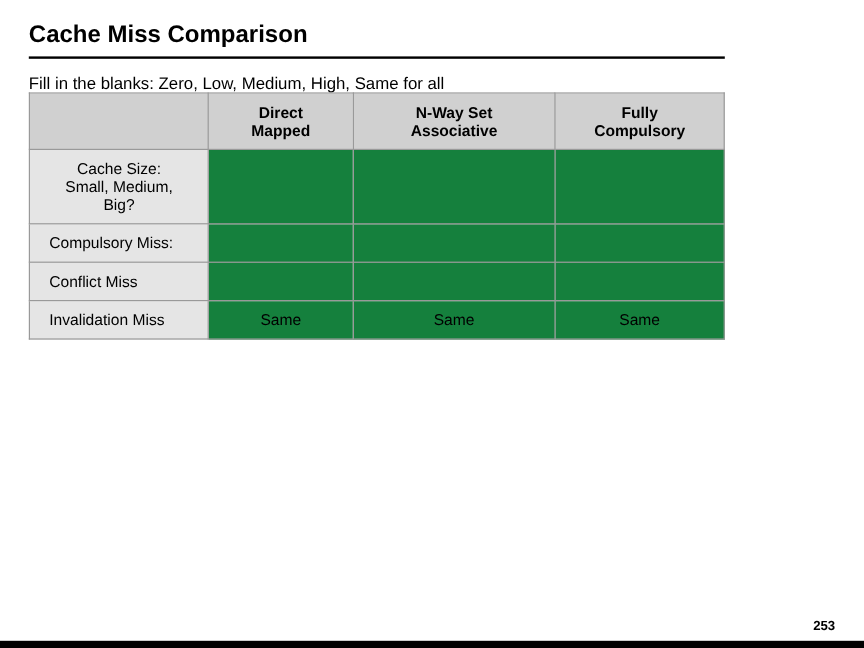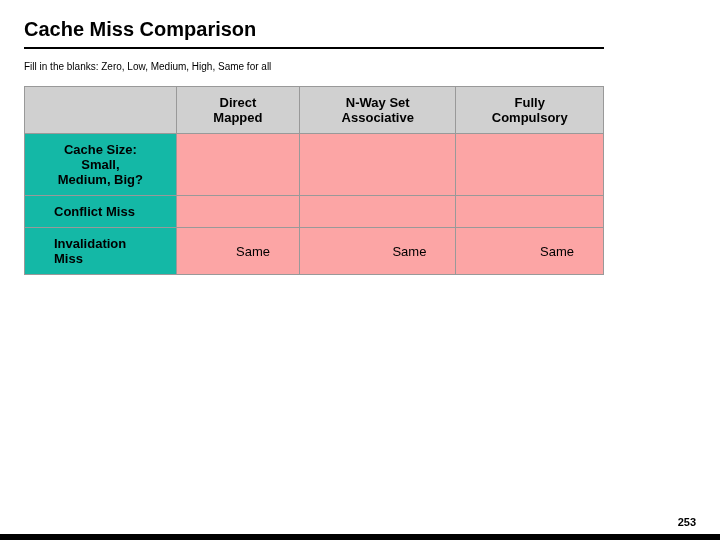--- a/index.html
+++ b/index.html
@@ -29,61 +29,60 @@
 
     .title {
       font-size: 20px;
       font-weight: bold;
       margin-bottom: 6px;
       padding-bottom: 6px;
       border-bottom: 2px solid #000000;
     }
 
     .subtitle {
-      font-size: 10px;
-      margin-bottom: 14px;
+      font-size: 14px;
       margin-top: 6px;
     }
 
     .table-container {
       flex: 1;
     }
 
     table {
       width: 100%;
       border-collapse: collapse;
       border: 1px solid #999999;
     }
 
     th, td {
       border: 1px solid #999999;
-      padding: 8px 29px;
+      padding: 8px 16px;
       text-align: left;
       vertical-align: middle;
       font-size: 13px;
     }
 
     th {
       background-color: #d0d0d0;
       font-weight: bold;
       text-align: center;
     }
 
     th.row-header {
       background-color: #d0d0d0;
     }
 
     td.row-label {
-      background-color: #14b8a6;
-      font-weight: bold;
+      background-color: #e5e5e5;
+      font-weight: normal;
     }
 
     td.value-cell {
-      background-color: #fca5a5;
-      text-align: right;
+      background-color: #15803d;
+      text-align: center;
     }
 
     .cache-size-label {
       text-align: center;
       font-size: 13px;
     }
 
     .page-number {
       position: absolute;
       bottom: 12px;
@@ -124,20 +123,26 @@
             <div class="cache-size-label">
               <span>Cache Size:</span><br>
               <span>Small, Medium, Big?</span>
             </div>
           </td>
           <td class="value-cell"></td>
           <td class="value-cell"></td>
           <td class="value-cell"></td>
         </tr>
         <tr>
+          <td class="row-label">Compulsory Miss:</td>
+          <td class="value-cell"></td>
+          <td class="value-cell"></td>
+          <td class="value-cell"></td>
+        </tr>
+        <tr>
           <td class="row-label">Conflict Miss</td>
           <td class="value-cell"></td>
           <td class="value-cell"></td>
           <td class="value-cell"></td>
         </tr>
         <tr>
           <td class="row-label">Invalidation Miss</td>
           <td class="value-cell">Same</td>
           <td class="value-cell">Same</td>
           <td class="value-cell">Same</td>

